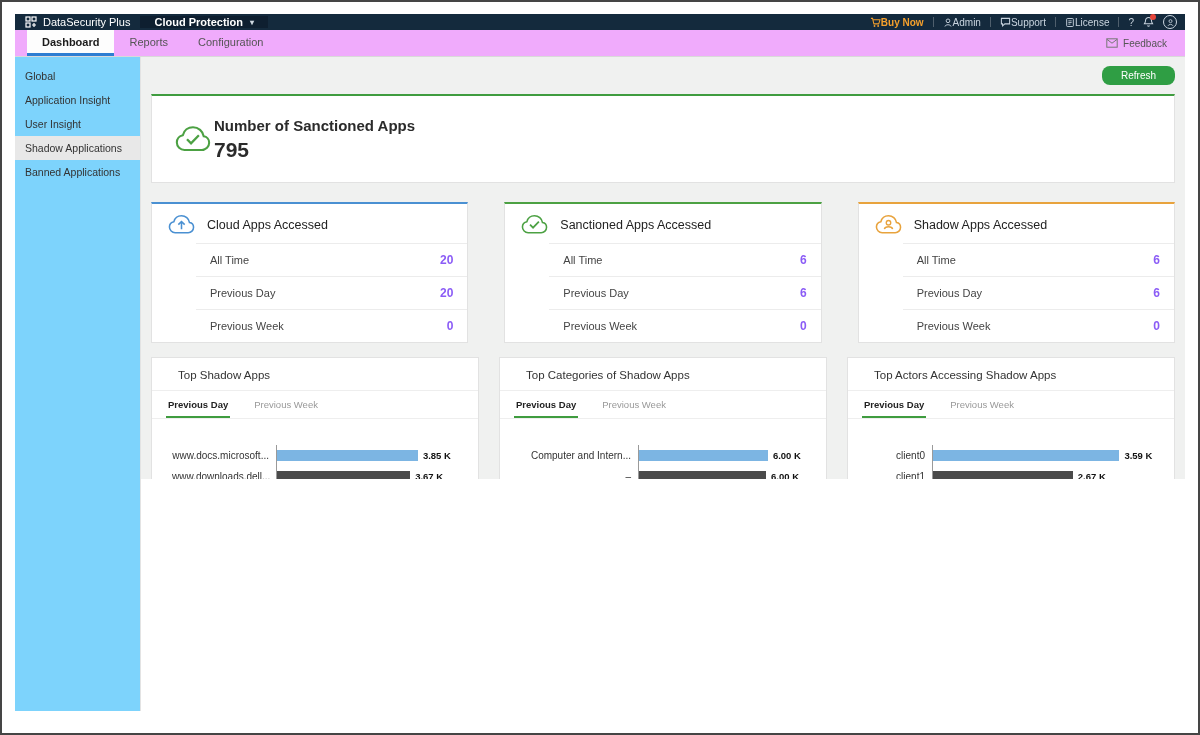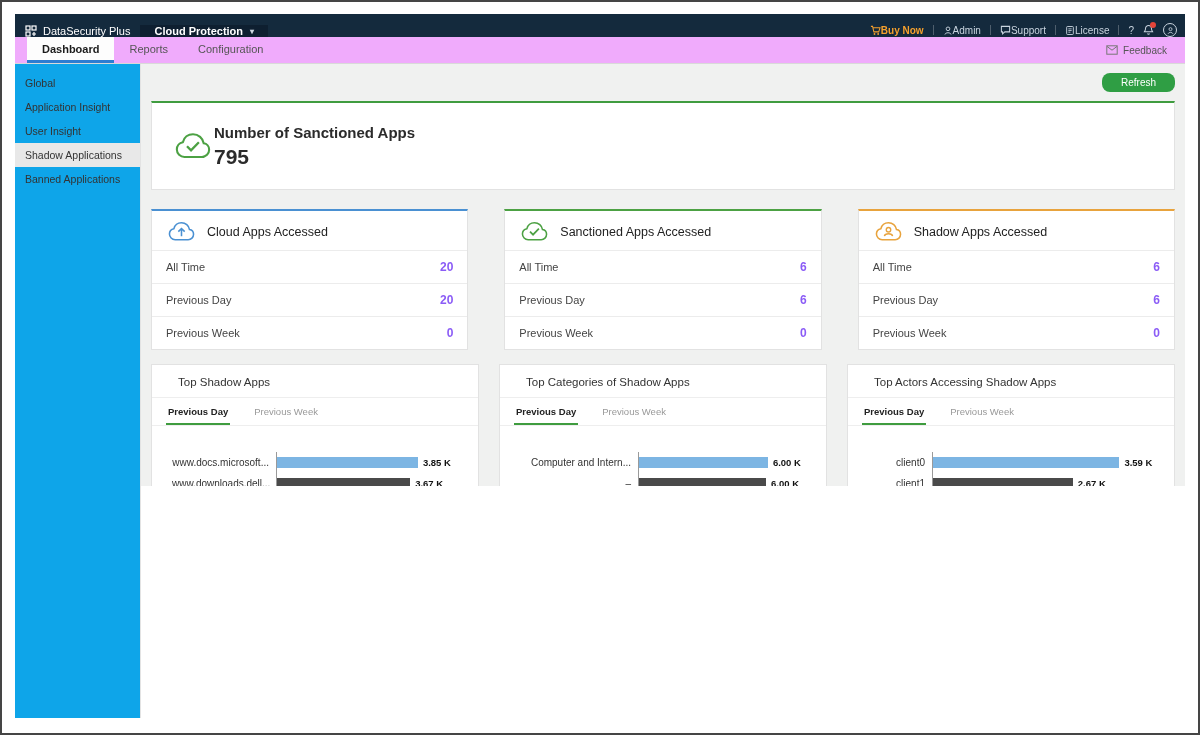--- a/index.html
+++ b/index.html
@@ -1,59 +1,59 @@
 <!DOCTYPE html>
 <html><head>
 <meta charset="utf-8">
 <style>
   * { margin:0; padding:0; box-sizing:border-box; }
   html,body { width:1200px; height:735px; background:#fff; font-family:"Liberation Sans",sans-serif; }
   .frame { width:1200px; height:735px; border:2px solid #454545; background:#fff; padding:12px 13px 0 13px; overflow:hidden; }
 
   
-  .topbar { height:23px; background:#142a3d; display:flex; align-items:flex-end; color:#fff; }
+  .topbar { height:16px; background:#142a3d; display:flex; align-items:center; color:#fff; }
   .brand { display:flex; align-items:center; gap:6px; padding:0 10px; font-size:11px; white-space:nowrap; }
   .module { display:flex; align-items:center; gap:7px; background:#0e1f30; padding:0 14px; font-size:11px; font-weight:bold; cursor:pointer; }
   .module .caret { font-size:8px; color:#cfd8e1; }
   .topbar-right { margin-left:auto; display:flex; align-items:center; gap:9px; padding-right:8px; font-size:10px; color:#c9d4df; }
   .tb-link { display:flex; align-items:center; cursor:pointer; white-space:nowrap; }
   .buy-now { color:#f5a02d; font-weight:bold; }
   .vsep { width:1px; height:10px; background:rgba(255,255,255,.25); }
   .bell { position:relative; display:flex; align-items:center; cursor:pointer; }
   .bell-dot { position:absolute; top:-2px; right:-2px; width:6px; height:6px; border-radius:50%; background:#e5453a; }
   .avatar { width:14px; height:14px; border:1px solid #c9d4df; border-radius:50%; display:flex; align-items:center; justify-content:center; cursor:pointer; }
 
   
   .tabbar { height:27px; background:#f0abfc; border-bottom:1px solid #d9d9d9; display:flex; align-items:stretch; padding-left:12px; font-size:11px; color:#555; }
   .tab { display:flex; align-items:center; padding:0 15px; border-bottom:3px solid transparent; cursor:pointer; }
   .tab.active { color:#1b1b1b; font-weight:bold; border-bottom-color:#2d7dd2; background:#fdfdfd; }
   .feedback { margin-left:auto; display:flex; align-items:center; gap:5px; padding:0 18px; font-size:10px; color:#555; cursor:pointer; }
 
   
   .pbody { display:flex; align-items:flex-start; }
-  .sidebar { width:126px; min-width:126px; height:654px; background:#0ea5e9; border-right:1px solid #e3e3e3; padding-top:7px; font-size:10.5px; color:#333; }
+  .sidebar { width:126px; min-width:126px; height:654px; background:#7dd3fc; border-right:1px solid #e3e3e3; padding-top:7px; font-size:10.5px; color:#333; }
   .side-item { padding:6px 10px; cursor:pointer; white-space:nowrap; overflow:hidden; }
   .side-item.active { background:#e8e8e8; }
 
   .main { flex:1; background:#fff; }
   .content { background:#f0f1f0; height:422px; overflow:hidden; padding:9px 10px 0 10px; }
 
   .refresh-row { display:flex; justify-content:flex-end; }
   .refresh-btn { background:#2f9e44; color:#fff; font-size:10px; font-family:inherit; border:none; border-radius:8px; padding:4px 19px; cursor:pointer; }
 
   
   .summary-card { margin-top:9px; background:#fff; border:1px solid #e2e2e2; border-top:2px solid #3f9c3f; height:89px; display:flex; align-items:center; padding:0 20px; }
   .summary-title { font-size:15px; font-weight:bold; color:#2b2b2b; }
   .summary-value { font-size:21px; font-weight:bold; color:#2b2b2b; margin-top:4px; }
 
   
   .stat-row { display:flex; gap:36px; margin-top:19px;align-items:center; }
   .stat-card { flex:1; background:#fff; border:1px solid #e2e2e2; border-top:2px solid transparent; }
   .stat-head { display:flex; align-items:center; gap:10px; padding:9px 14px 7px; font-size:12.5px; color:#222; }
-  .stat-line { display:flex; justify-content:space-between; align-items:center; padding:9px 14px; border-top:1px solid #ececec; font-size:11px; color:#444; }
+  .stat-line { display:flex; justify-content:space-between; align-items:center; padding:9px 14px; border-top:1px solid #ececec; font-size:11px; color:#444;margin-left:44px; }
   .stat-line .val { font-size:12px; color:#8b5cf6; font-weight:bold; }
 
   
   .chart-row { display:flex; gap:20px; margin-top:14px; align-items:flex-start; }
   .chart-card { flex:1; background:#fff; border:1px solid #e2e2e2; height:238px; }
   .chart-head { padding:11px 26px 9px; font-size:11.5px; color:#333; border-bottom:1px solid #eee; }
   .chart-tabs { display:flex; gap:22px; padding:0 14px; border-bottom:1px solid #eee; font-size:9.5px; color:#999; }
   .ctab { padding:8px 2px 6px; border-bottom:2px solid transparent; cursor:pointer; }
   .ctab.active { color:#222; font-weight:bold; border-bottom-color:#3f9c3f; }
   .chart-area { display:flex; padding:12px 8px 0 6px; height:170px; }

